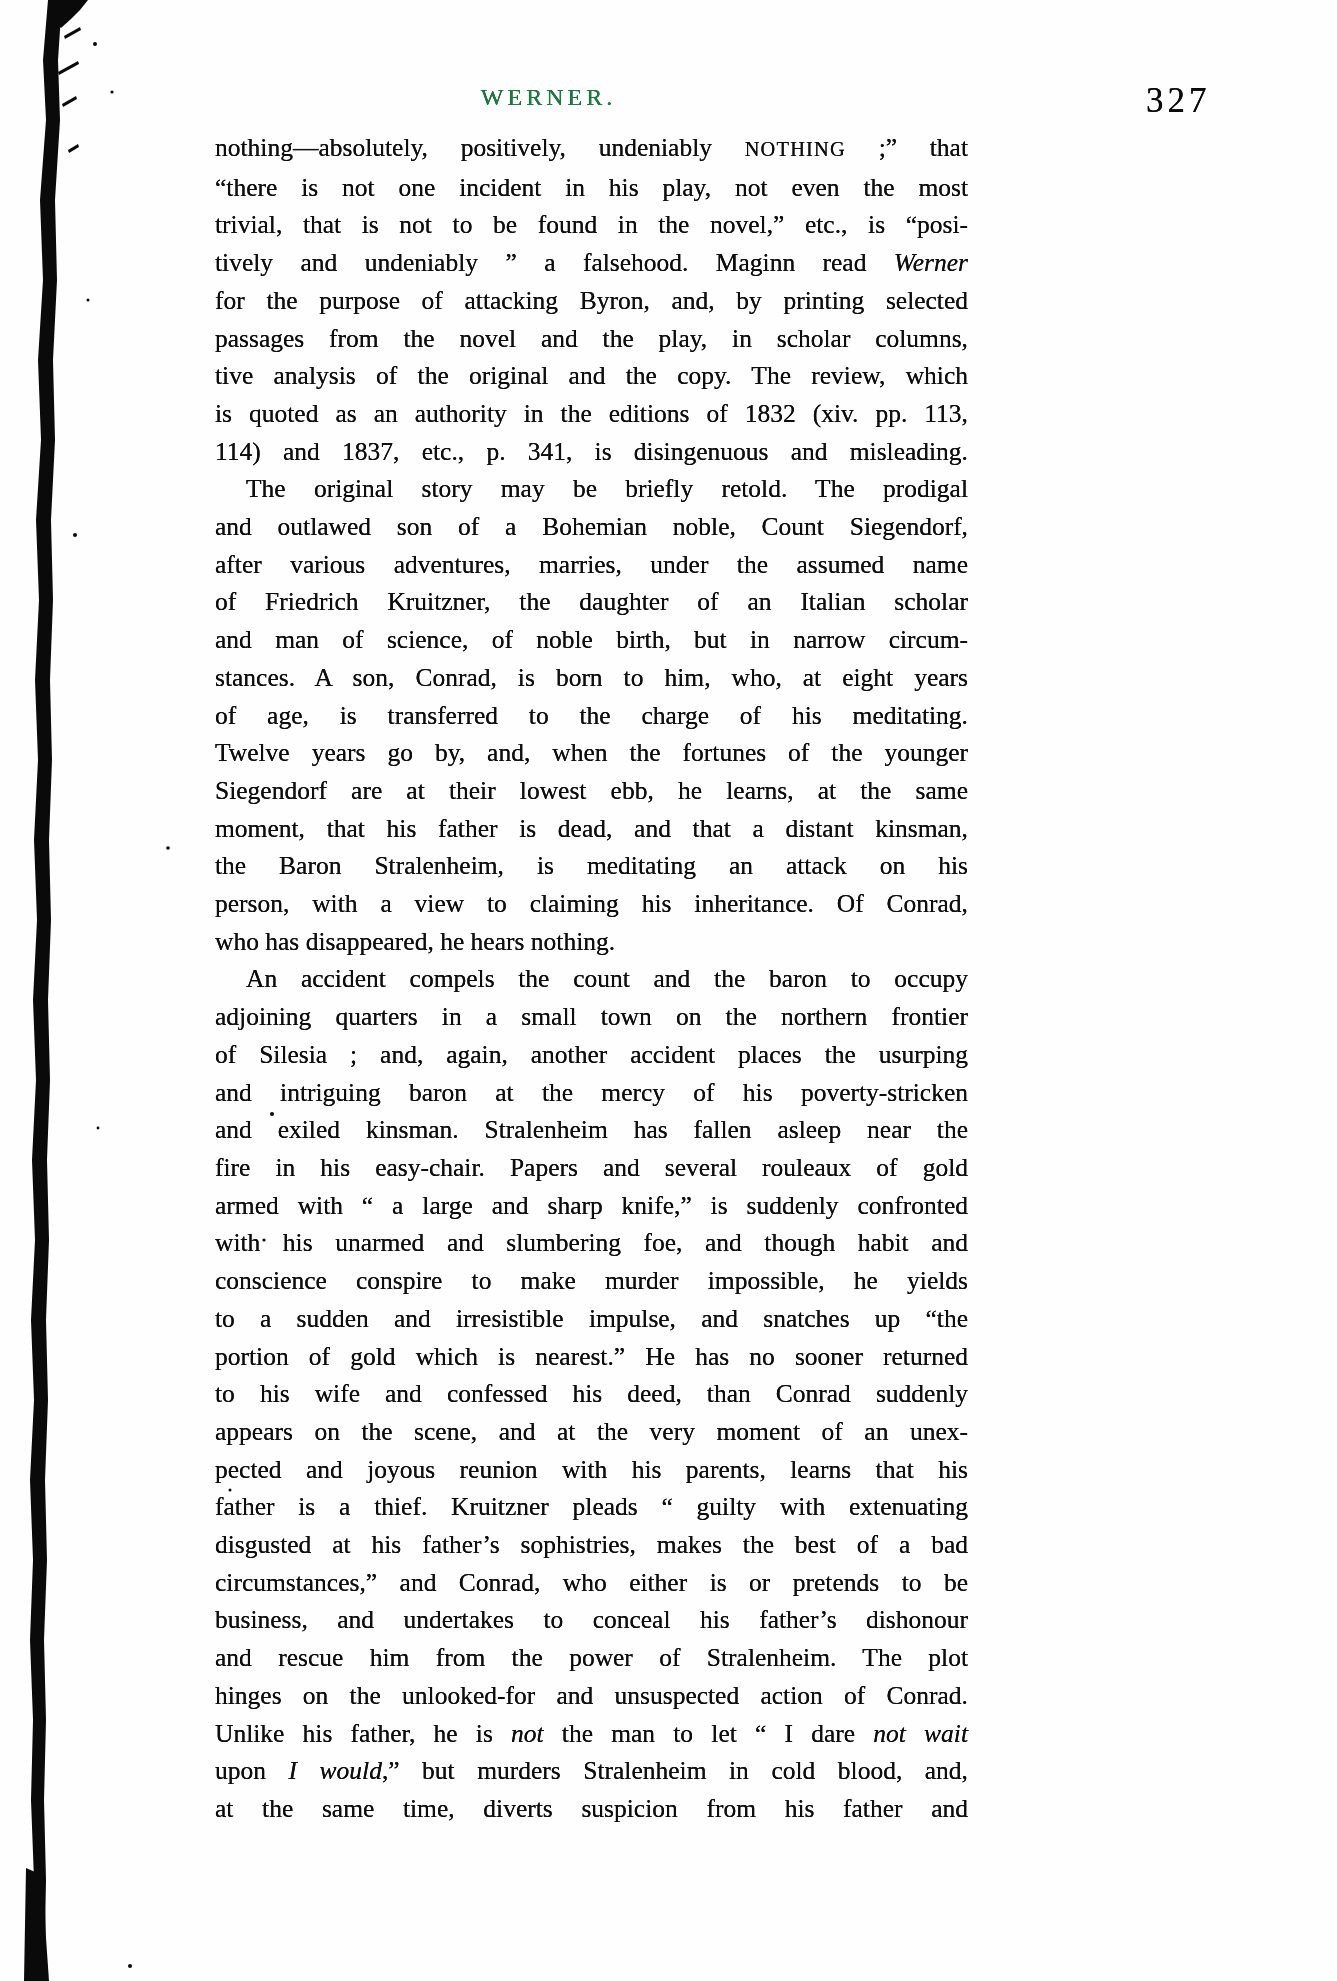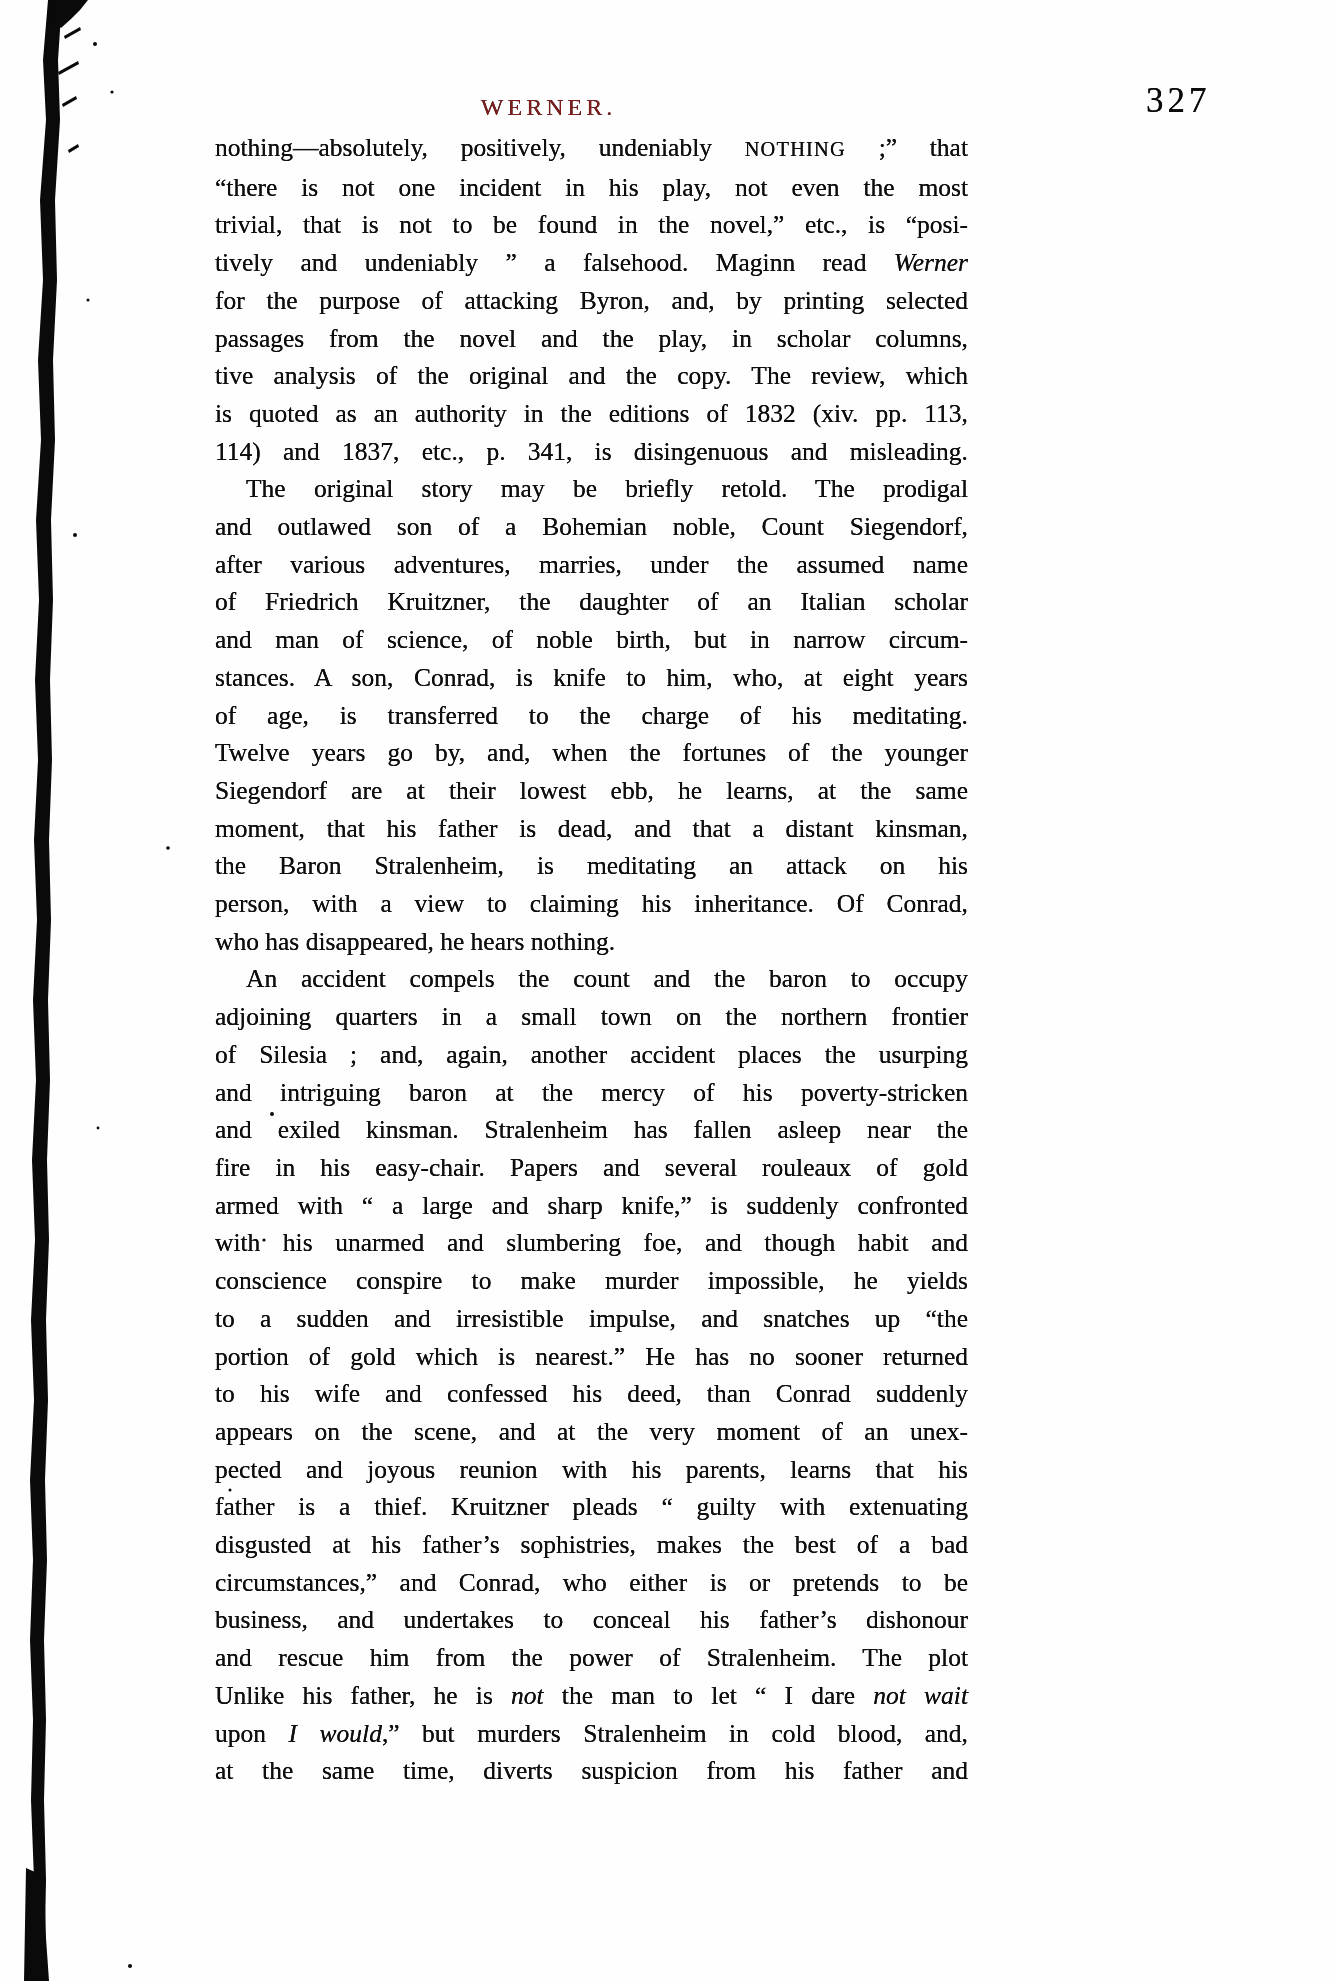--- a/index.html
+++ b/index.html
@@ -13,27 +13,27 @@
     overflow: hidden;
   }
   .binding-svg {
     position: absolute;
     left: 0; top: 0;
     width: 300px; height: 1981px;
     pointer-events: none;
   }
   .running-header {
     position: absolute;
-    top: 94px;
+    top: 84px;
     left: 172px;
     width: 753px;
     text-align: center;
     font-size: 24px;
     letter-spacing: 4px;
-    color: #7f1d1d;
+    color: #15803d;
     text-shadow: 0 0 0.6px #0a0a0a;
   }
   .page-number {
     position: absolute;
     top: 81px;
     left: 1146px;
     font-size: 35px;
     letter-spacing: 4px;
     color: #0a0a0a;
     text-shadow: 0 0 0.6px #0a0a0a;
@@ -117,21 +117,21 @@
         <div class="line">tive analysis of the original and the copy.  The review, which</div>
         <div class="line">is quoted as an authority in the editions of 1832 (xiv. pp. 113,</div>
         <div class="line">114) and 1837, etc., p. 341, is disingenuous and misleading.</div>
       </div>
       <div class="para">
         <div class="line indent">The original story may be briefly retold.  The prodigal</div>
         <div class="line">and outlawed son of a Bohemian noble, Count Siegendorf,</div>
         <div class="line">after various adventures, marries, under the assumed name</div>
         <div class="line">of Friedrich Kruitzner, the daughter of an Italian scholar</div>
         <div class="line">and man of science, of noble birth, but in narrow circum-</div>
-        <div class="line">stances.  A son, Conrad, is knife to him, who, at eight years</div>
+        <div class="line">stances.  A son, Conrad, is born to him, who, at eight years</div>
         <div class="line">of age, is transferred to the charge of his meditating.</div>
         <div class="line">Twelve years go by, and, when the fortunes of the younger</div>
         <div class="line">Siegendorf are at their lowest ebb, he learns, at the same</div>
         <div class="line">moment, that his father is dead, and that a distant kinsman,</div>
         <div class="line">the Baron Stralenheim, is meditating an attack on his</div>
         <div class="line">person, with a view to claiming his inheritance.  Of Conrad,</div>
         <div class="line no-just">who has disappeared, he hears nothing.</div>
       </div>
       <div class="para">
         <div class="line indent">An accident compels the count and the baron to occupy</div>
@@ -146,19 +146,20 @@
         <div class="line">to a sudden and irresistible impulse, and snatches up “the</div>
         <div class="line">portion of gold which is nearest.”  He has no sooner returned</div>
         <div class="line">to his wife and confessed his deed, than Conrad suddenly</div>
         <div class="line">appears on the scene, and at the very moment of an unex-</div>
         <div class="line">pected and joyous reunion with his parents, learns that his</div>
         <div class="line">father is a thief.  Kruitzner pleads “ guilty with extenuating</div>
         <div class="line">disgusted at his father’s sophistries, makes the best of a bad</div>
         <div class="line">circumstances,” and Conrad, who either is or pretends to be</div>
         <div class="line">business, and undertakes to conceal his father’s dishonour</div>
         <div class="line">and rescue him from the power of Stralenheim.  The plot</div>
+        <div class="line">hinges on the unlooked-for and unsuspected action of Conrad.</div>
         <div class="line">Unlike his father, he is <i>not</i> the man to let “ I dare <i>not wait</i></div>
         <div class="line">upon <i>I would</i>,” but murders Stralenheim in cold blood, and,</div>
         <div class="line">at the same time, diverts suspicion from his father and</div>
       </div>
     </div>
 
 </div>
 
 </body></html>

